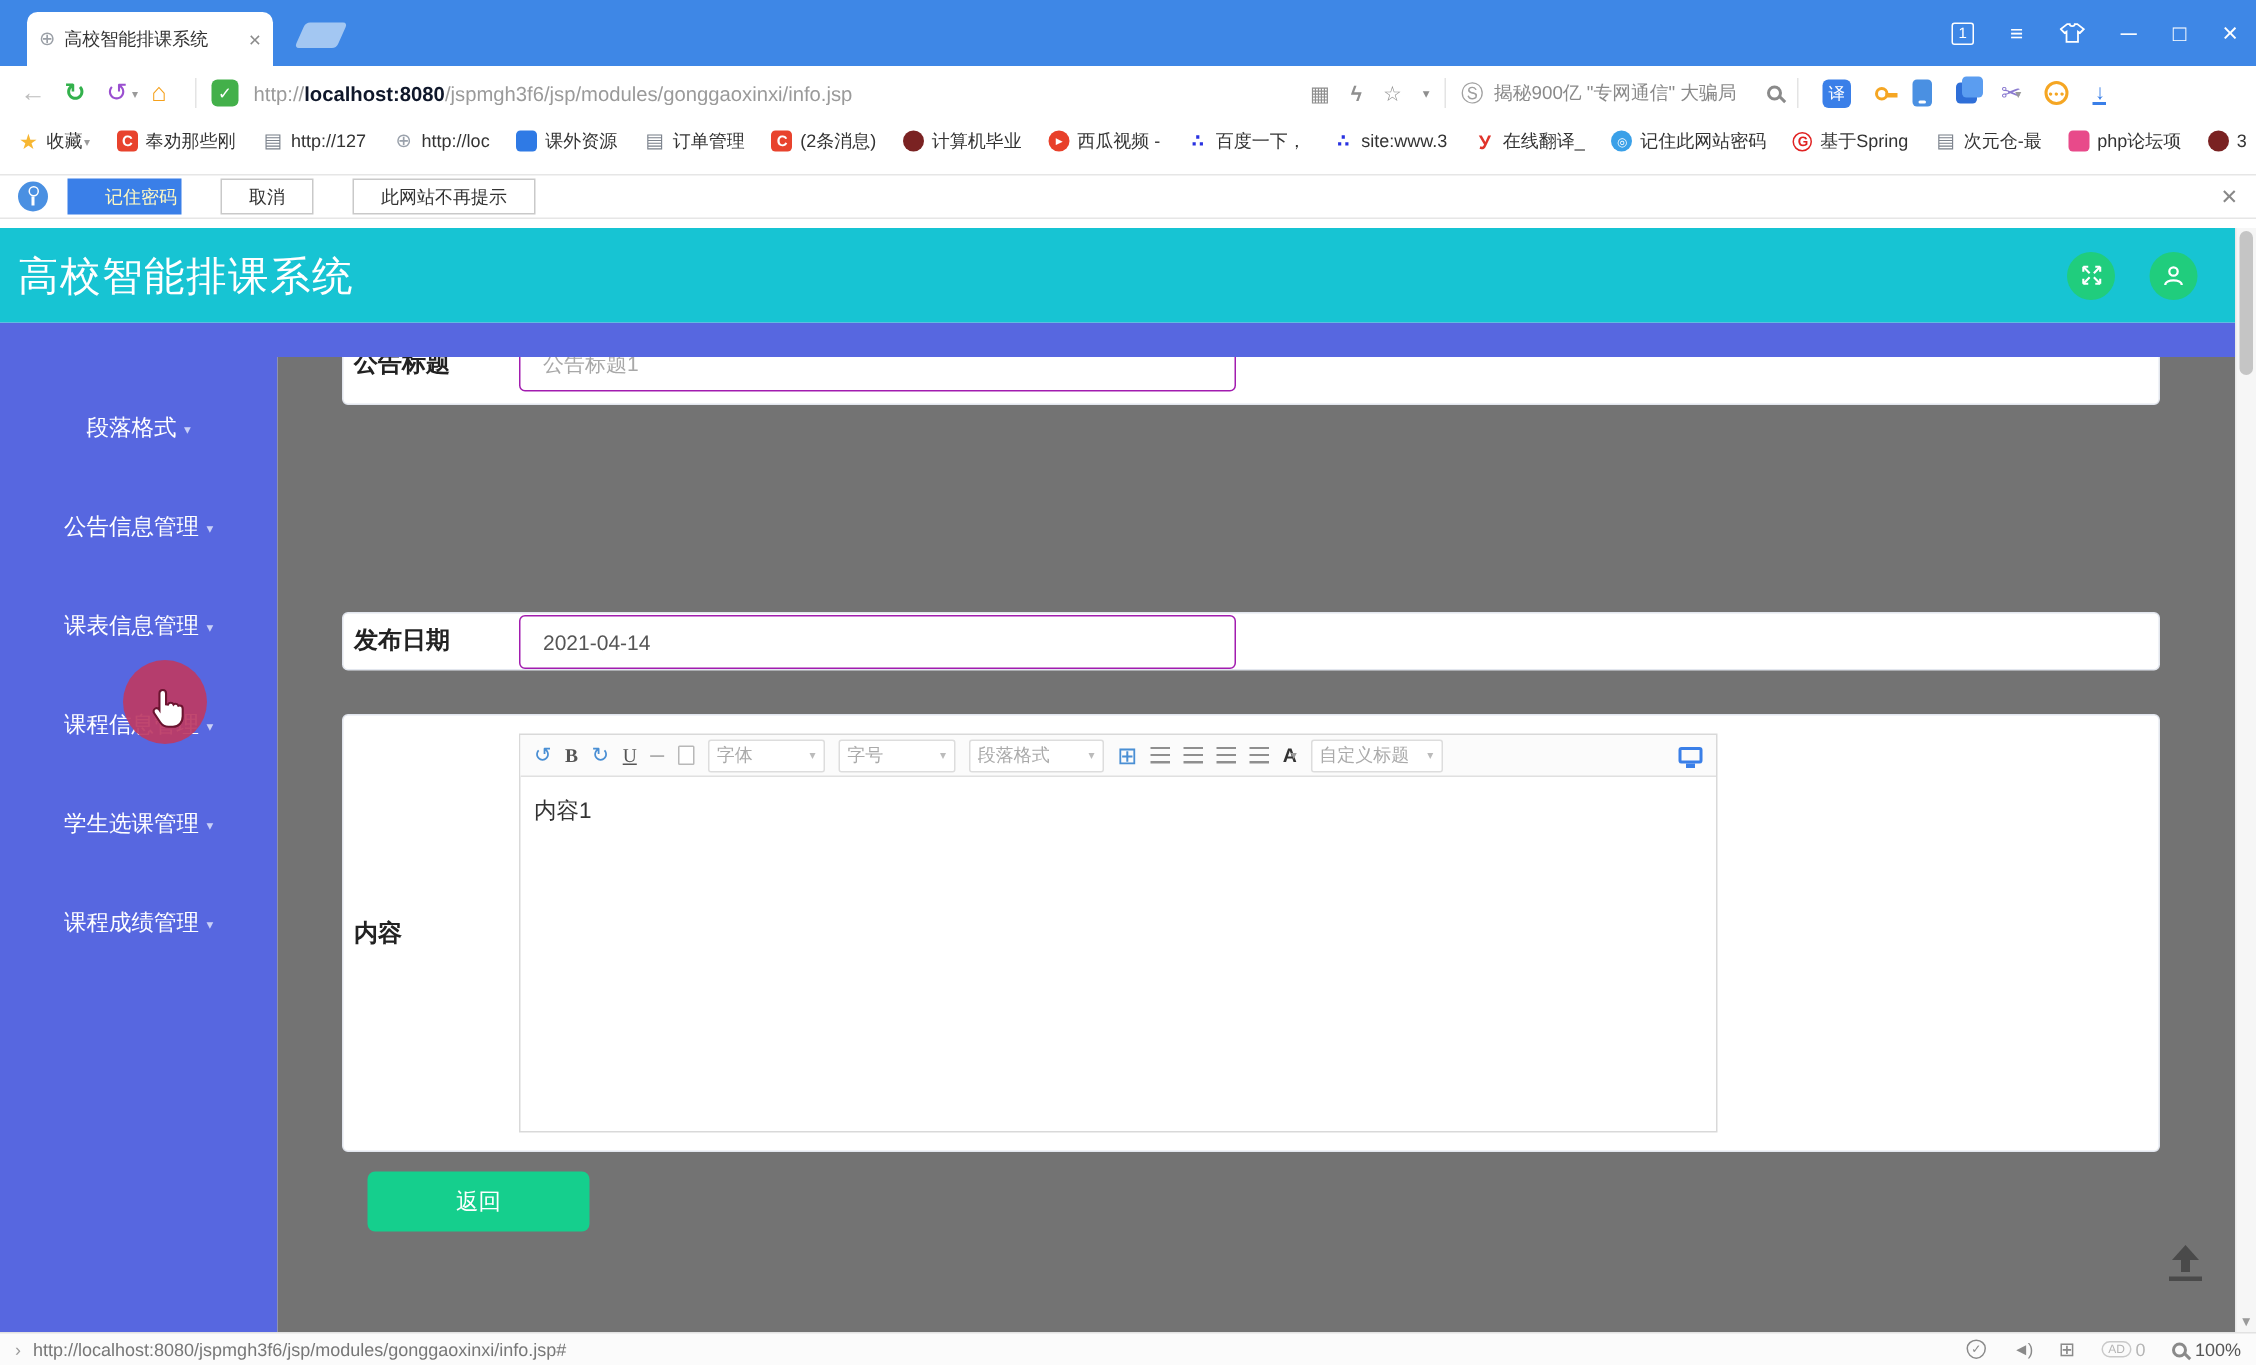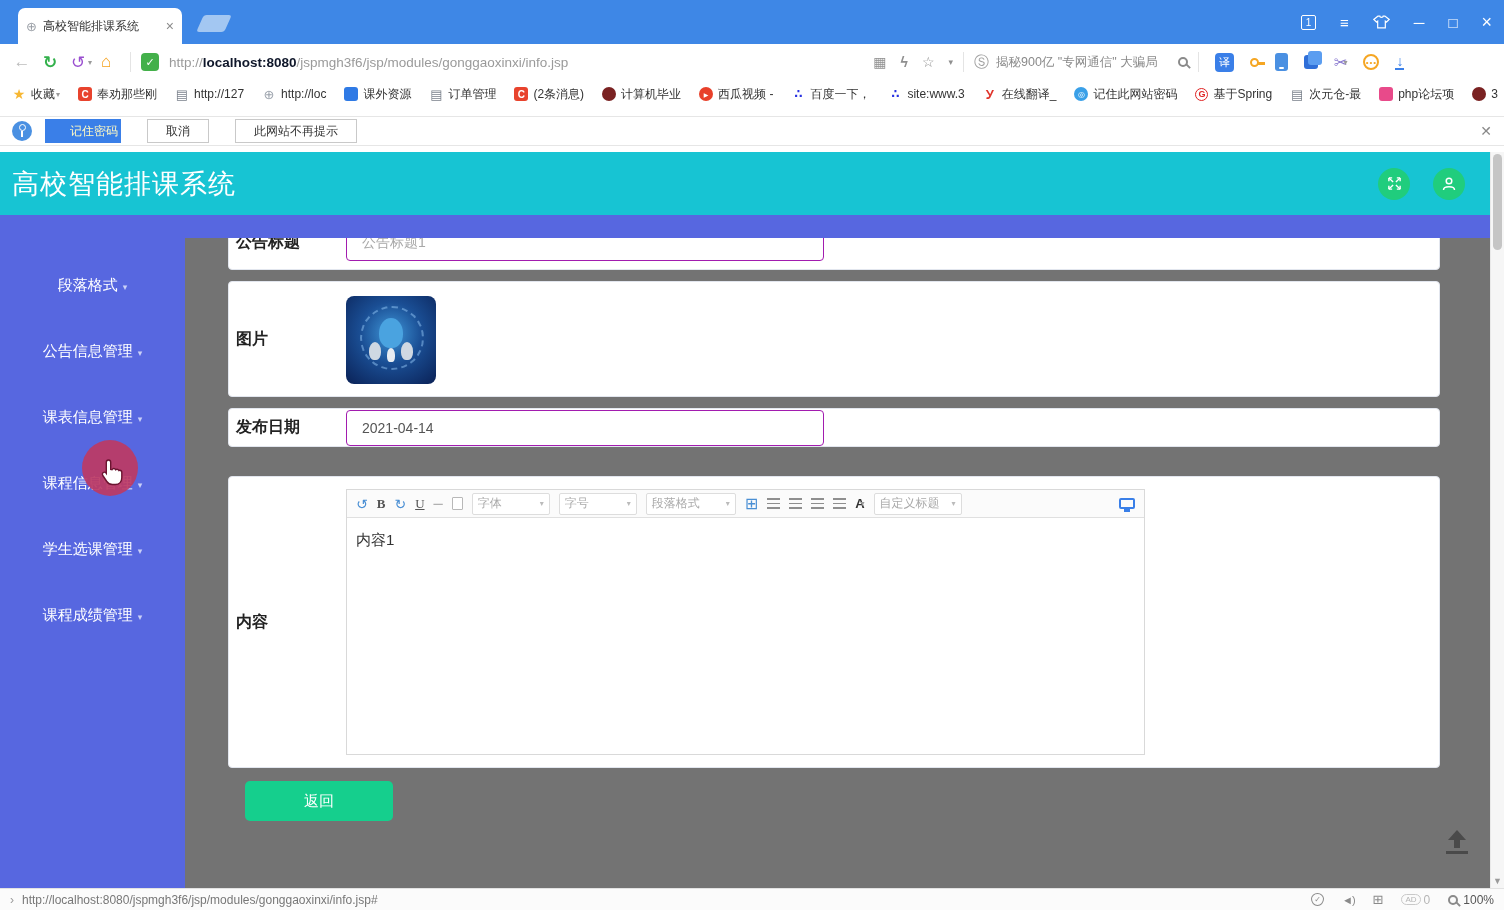--- a/index.html
+++ b/index.html
@@ -349,24 +349,20 @@
       </div>
     </div>
 
   <div class="content">
 
     <div class="frow row-title">
       <span class="flabel">公告标题</span>
       <input class="finput" readonly="" value="公告标题1" style="">
     </div>
 
-    <div class="frow row-img">
-      <span class="flabel">图片</span>
-      <span class="thumb"></span>
-    </div>
 
     <div class="frow row-date">
       <span class="flabel">发布日期</span>
       <input class="finput" readonly="" value="2021-04-14" style="">
     </div>
 
     <div class="frow row-content">
       <span class="flabel">内容</span>
       <div class="editor">
         <div class="etoolbar">

